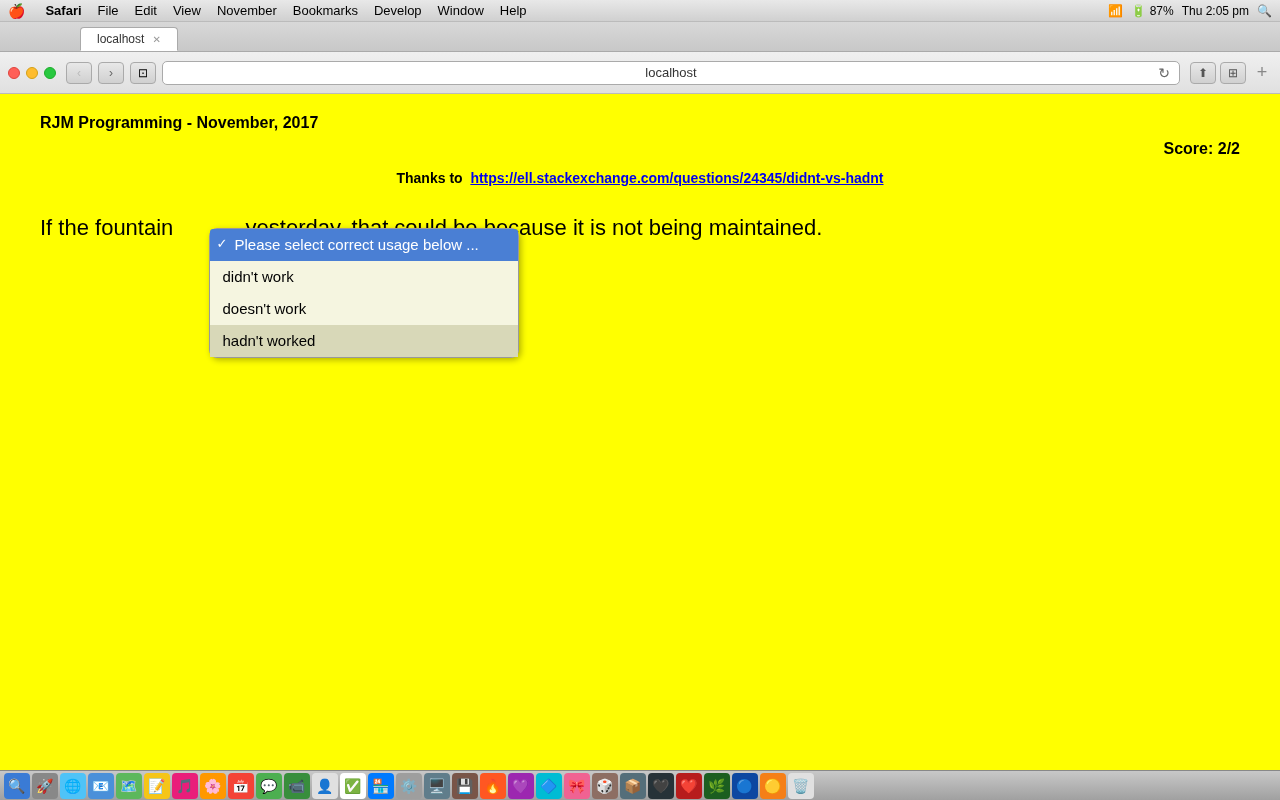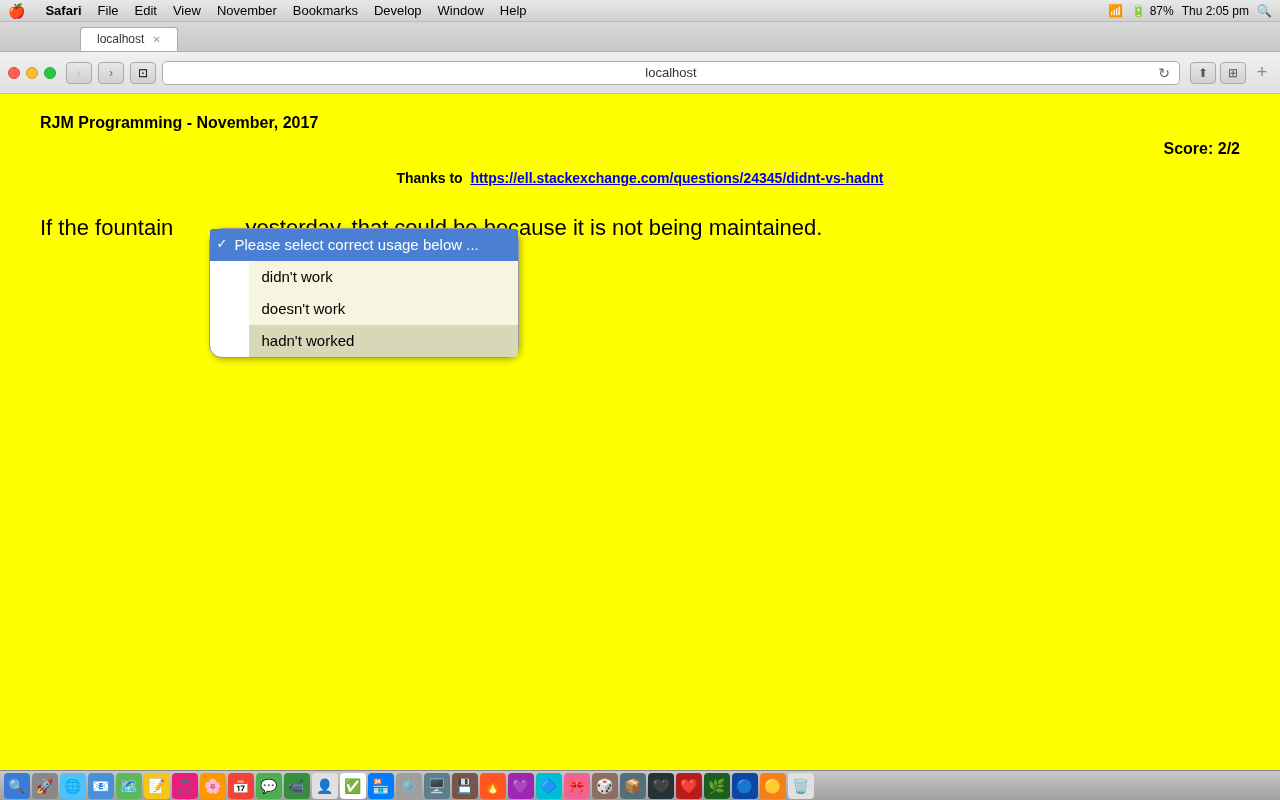--- a/index.html
+++ b/index.html
@@ -172,21 +172,21 @@
     }
 
     
     .dropdown-open {
       position: absolute;
       top: 0;
       left: 0;
       z-index: 50;
       background: #fff;
       border: 1px solid #999;
-      border-radius: 13px;
+      border-radius: 8px;
       box-shadow: 2px 2px 6px rgba(0,0,0,0.3);
       min-width: 310px;
     }
 
     .dropdown-header {
       background: #4a7fd4;
       color: #fff;
       padding: 4px 8px 4px 24px;
       font-size: 15px;
       border-radius: 3px 3px 0 0;
@@ -201,21 +201,20 @@
       left: 6px;
       font-size: 13px;
     }
 
     .dropdown-option {
       padding: 4px 8px 4px 12px;
       font-size: 15px;
       color: #000;
       cursor: pointer;
       background: #f5f5e0;
-      margin-left: 39px;
     }
 
     .dropdown-option.highlighted {
       background: #d8d8b8;
     }
 
     
     .dock {
       width: 100%;
       height: 30px;

